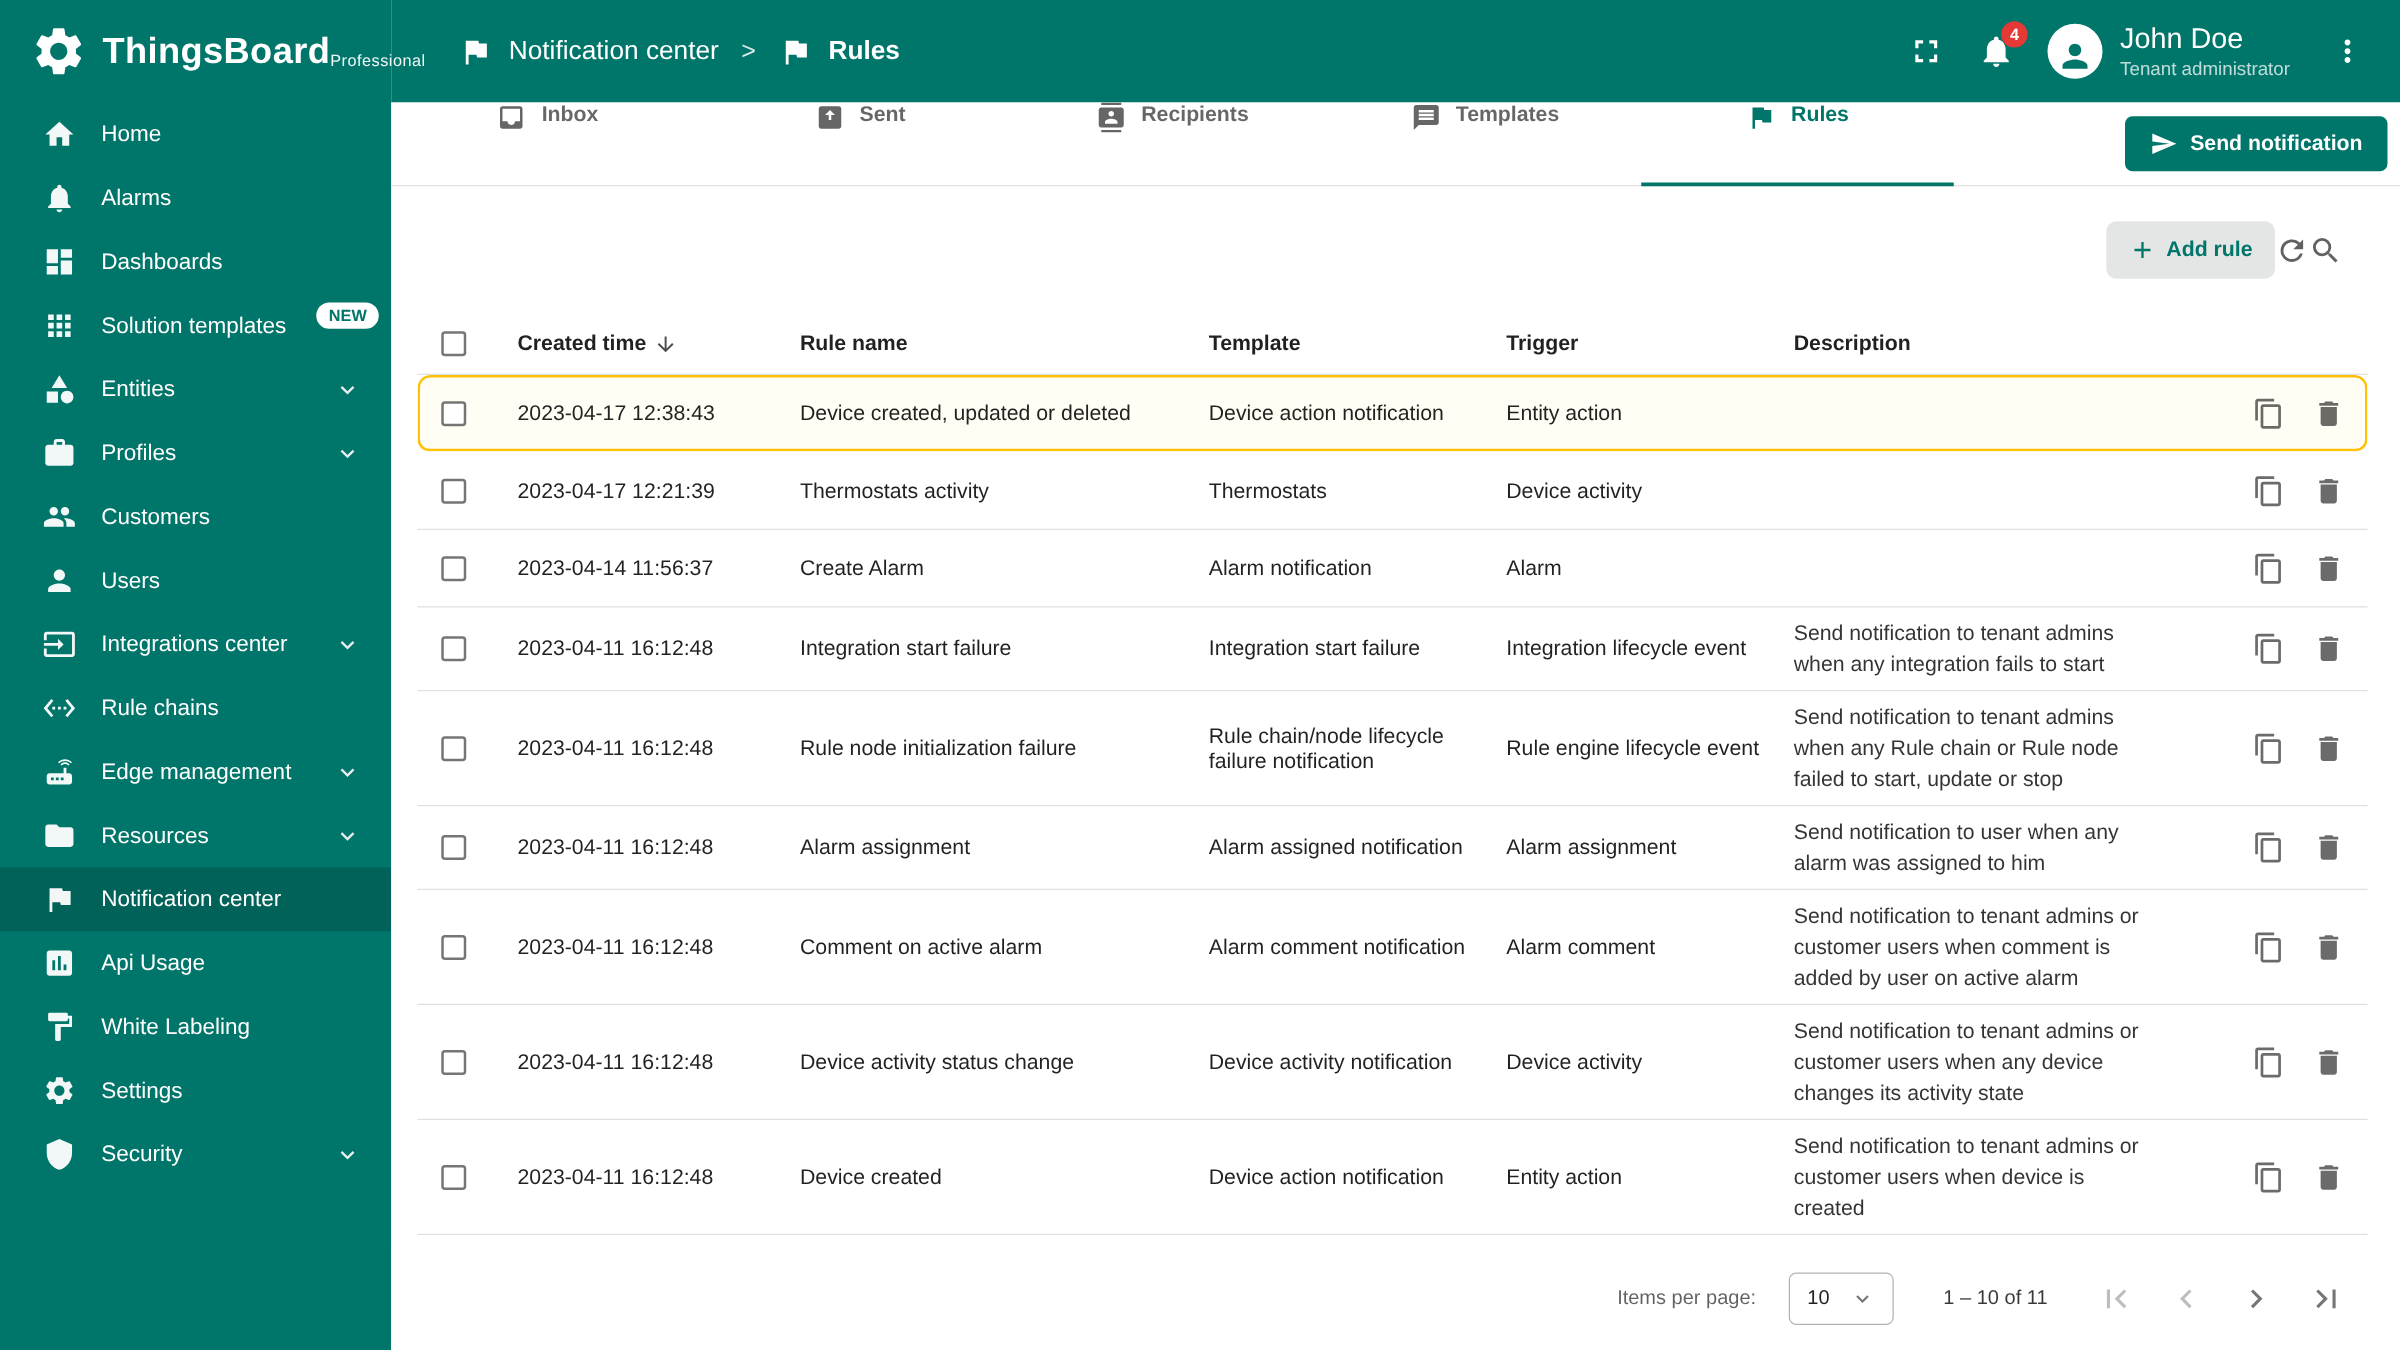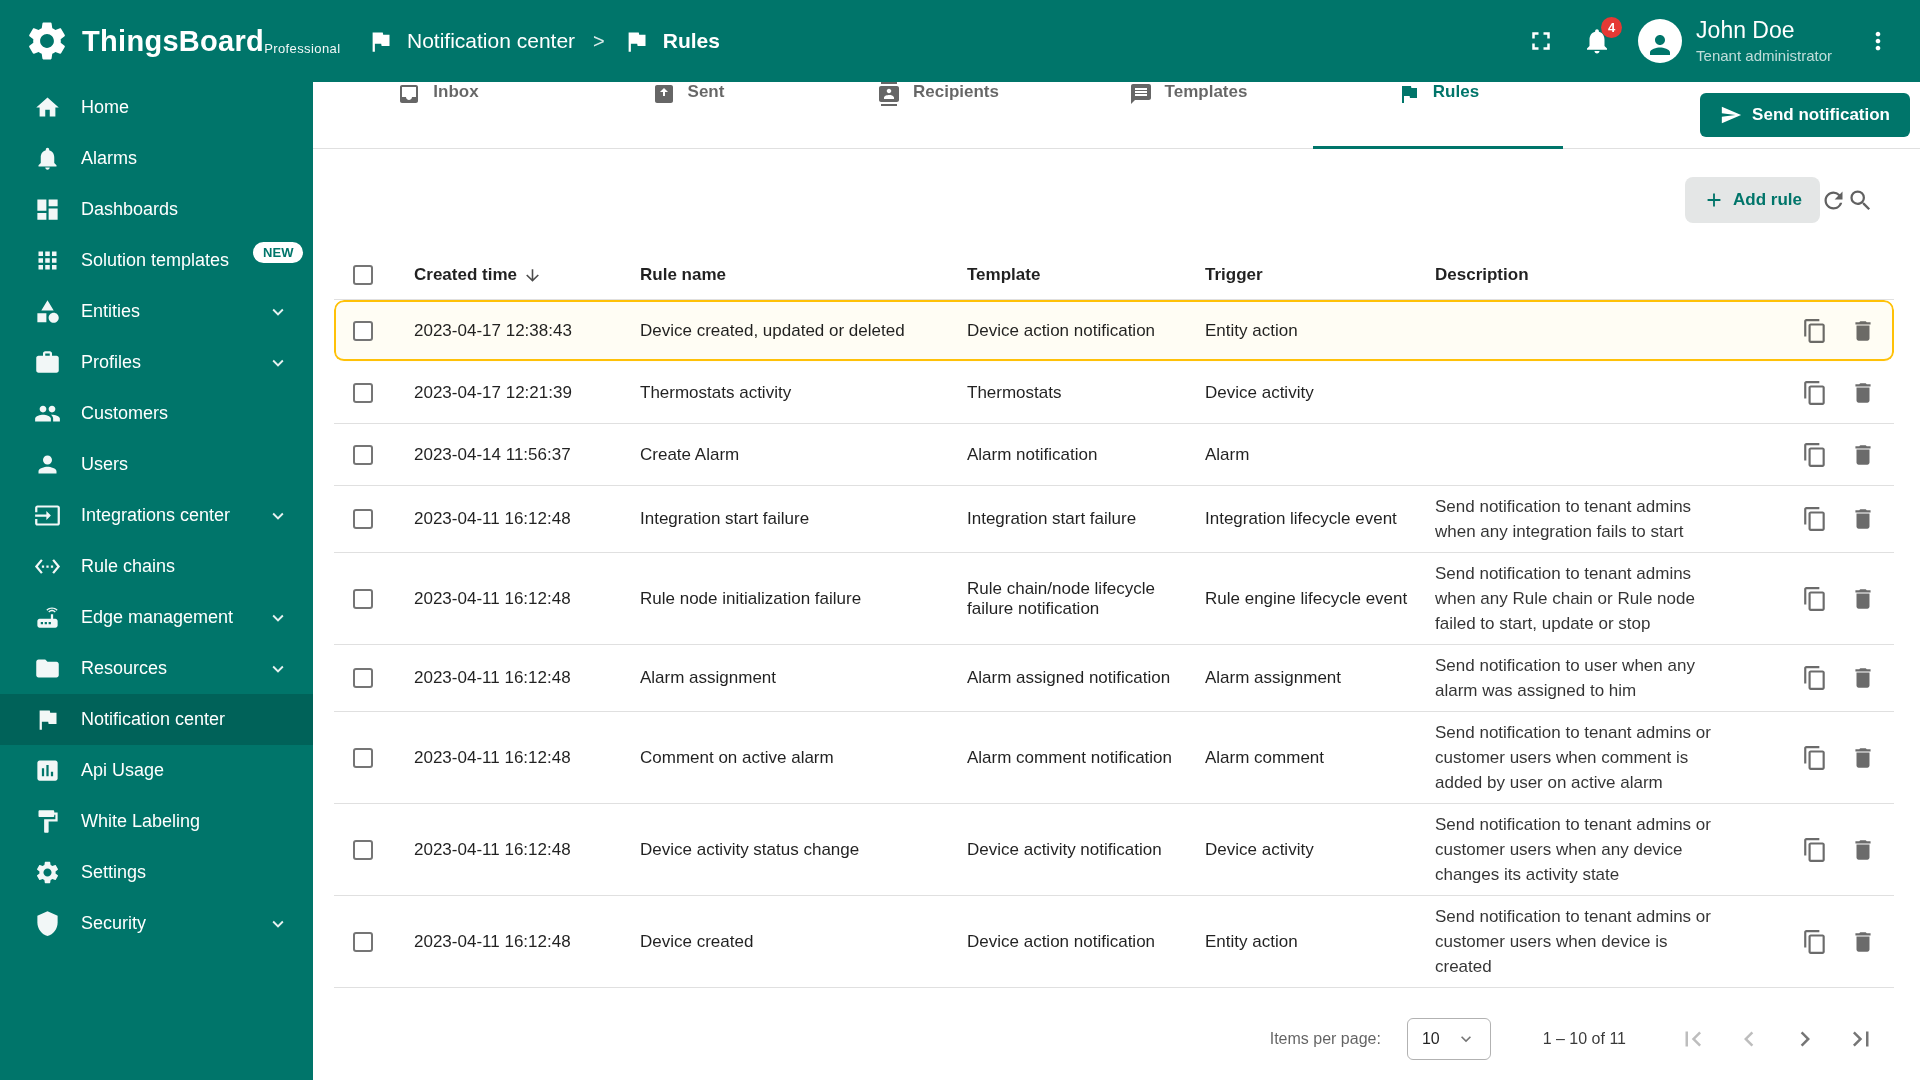--- a/index.html
+++ b/index.html
@@ -82,21 +82,21 @@
   .checkbox{width:20px;height:20px;border:2px solid rgba(0,0,0,.54);border-radius:3px;background:#fff;cursor:pointer}
   .c-desc{color:rgba(0,0,0,.8);line-height:25px;padding-right:22px !important}
   .c-actions{display:flex;justify-content:flex-end;gap:22px;padding-right:18px !important}
   .iconbtn{width:26px;height:26px;color:rgba(0,0,0,.58);cursor:pointer}
 
   
   .footer{height:82px;flex-shrink:0;background:#fff;display:flex;align-items:center;justify-content:flex-end;gap:26px;padding-right:44px;font-size:16px}
   .fp-label{color:rgba(0,0,0,.62)}
   .fp-select{display:flex;align-items:center;gap:16px;border:1px solid rgba(0,0,0,.3);border-radius:6px;padding:10px 14px;cursor:pointer}
   .fp-chev{width:20px;height:20px;color:rgba(0,0,0,.54)}
-  .fp-range{margin:0 26px;color:rgba(0,0,0,.78)}
+  .fp-range{margin:0 14px;color:rgba(0,0,0,.78)}
   .pg{display:flex;align-items:center;gap:26px}
   .pg-btn{width:30px;height:30px;color:rgba(0,0,0,.54);cursor:pointer}
   .pg-btn.disabled{color:rgba(0,0,0,.26);cursor:default}
 </style>
 </head>
 <body>
 
 <div class="app">
 
   <aside class="sidebar">

